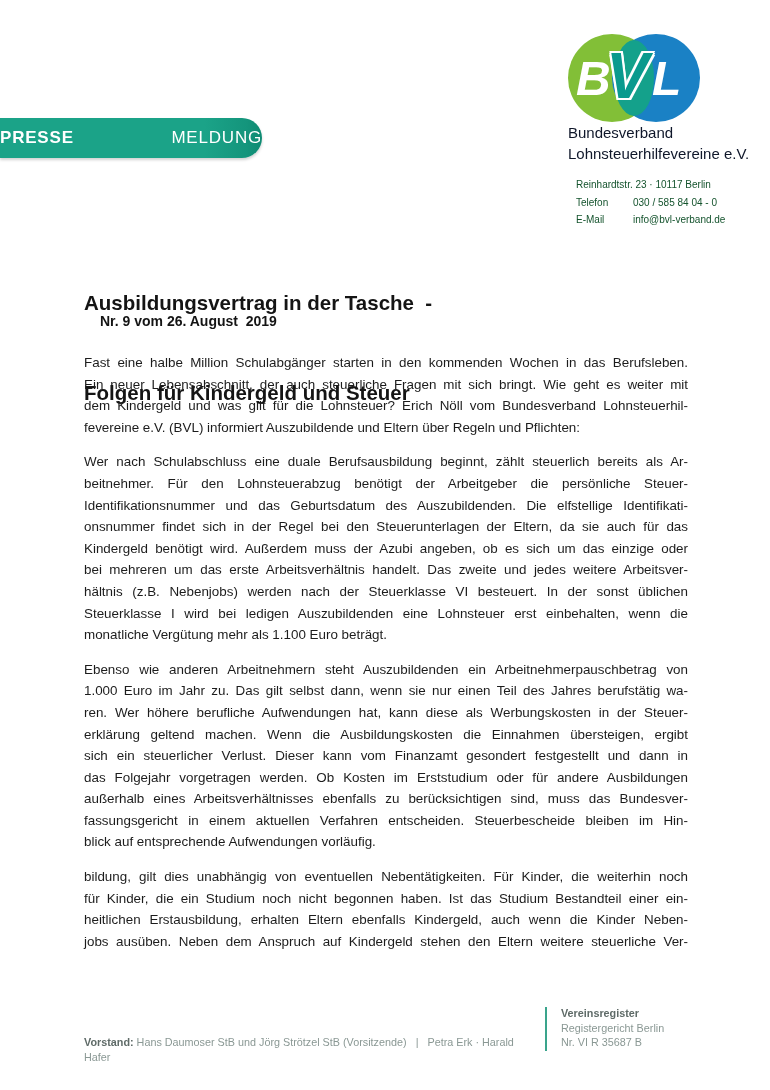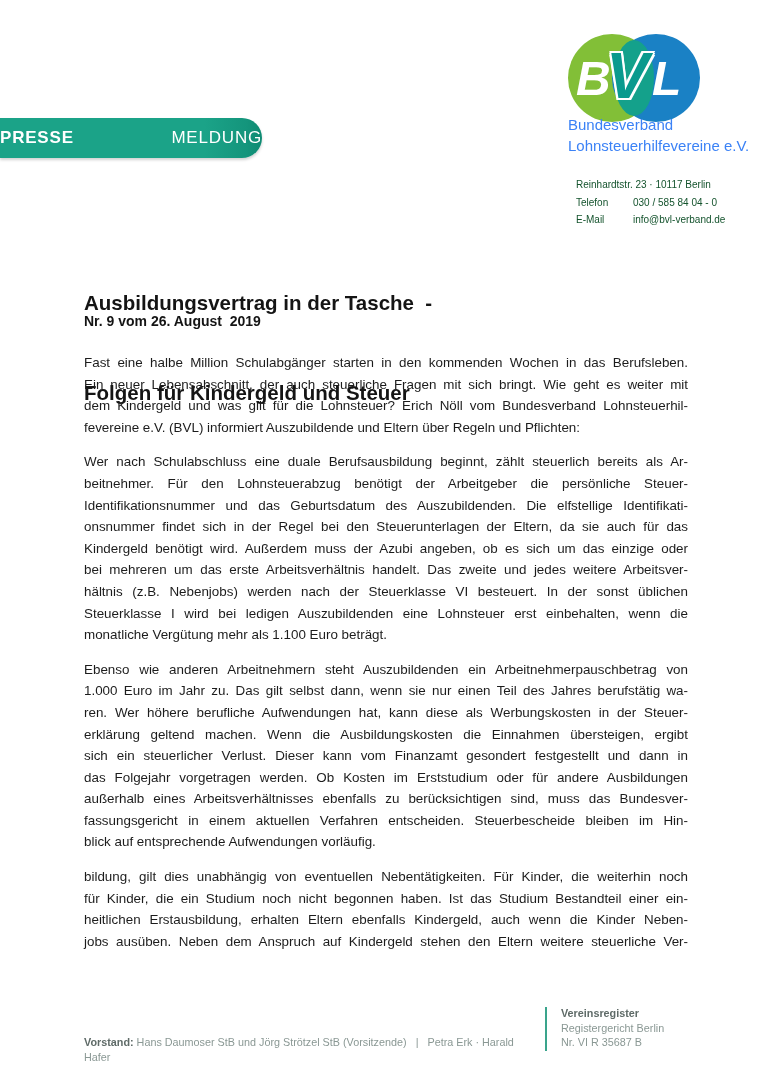--- a/index.html
+++ b/index.html
@@ -31,37 +31,37 @@
   .lb{position:absolute;font-weight:700;font-style:italic;color:#ffffff;line-height:1;}
   .lb.b{left:8px;top:21px;font-size:48px;}
   .lb.v{
     left:38px;top:10px;font-size:64px;color:#0a9a8e;
     text-shadow:-2px 0 0 #fff,2px 0 0 #fff,0 -2px 0 #fff,0 2px 0 #fff,
                 -2px -2px 0 #fff,2px 2px 0 #fff,-2px 2px 0 #fff,2px -2px 0 #fff;
   }
   .lb.l{left:84px;top:21px;font-size:48px;}
   
   .org{
-    position:absolute;left:568px;top:114px;width:200px;
-    font-size:15px;line-height:21px;color:#3b82f6;
+    position:absolute;left:568px;top:122px;width:200px;
+    font-size:15px;line-height:21px;color:#0f172a;
   }
   .contact{
     position:absolute;left:576px;top:176px;width:200px;
     font-size:10px;line-height:17.5px;color:#14532d;
   }
   .contact .row{display:flex;}
   .contact .lbl{width:57px;flex:0 0 57px;}
   
   .headline{
     position:absolute;left:84px;top:228px;width:604px;
     font-size:20.5px;font-weight:700;line-height:30px;color:#141414;
     white-space:pre-wrap;
   }
   .release{
-    position:absolute;left:84px;top:313px;width:604px;
+    position:absolute;left:100px;top:313px;width:604px;
     font-size:14px;font-weight:700;color:#141414;
     white-space:pre-wrap;
   }
   
   .body-text{
     position:absolute;left:84px;top:352px;width:604px;
     font-size:13.4px;line-height:21.6px;color:#1c1c1c;
   }
   .para{margin:0 0 13px 0;}
   .bline{text-align:justify;text-align-last:justify;}

